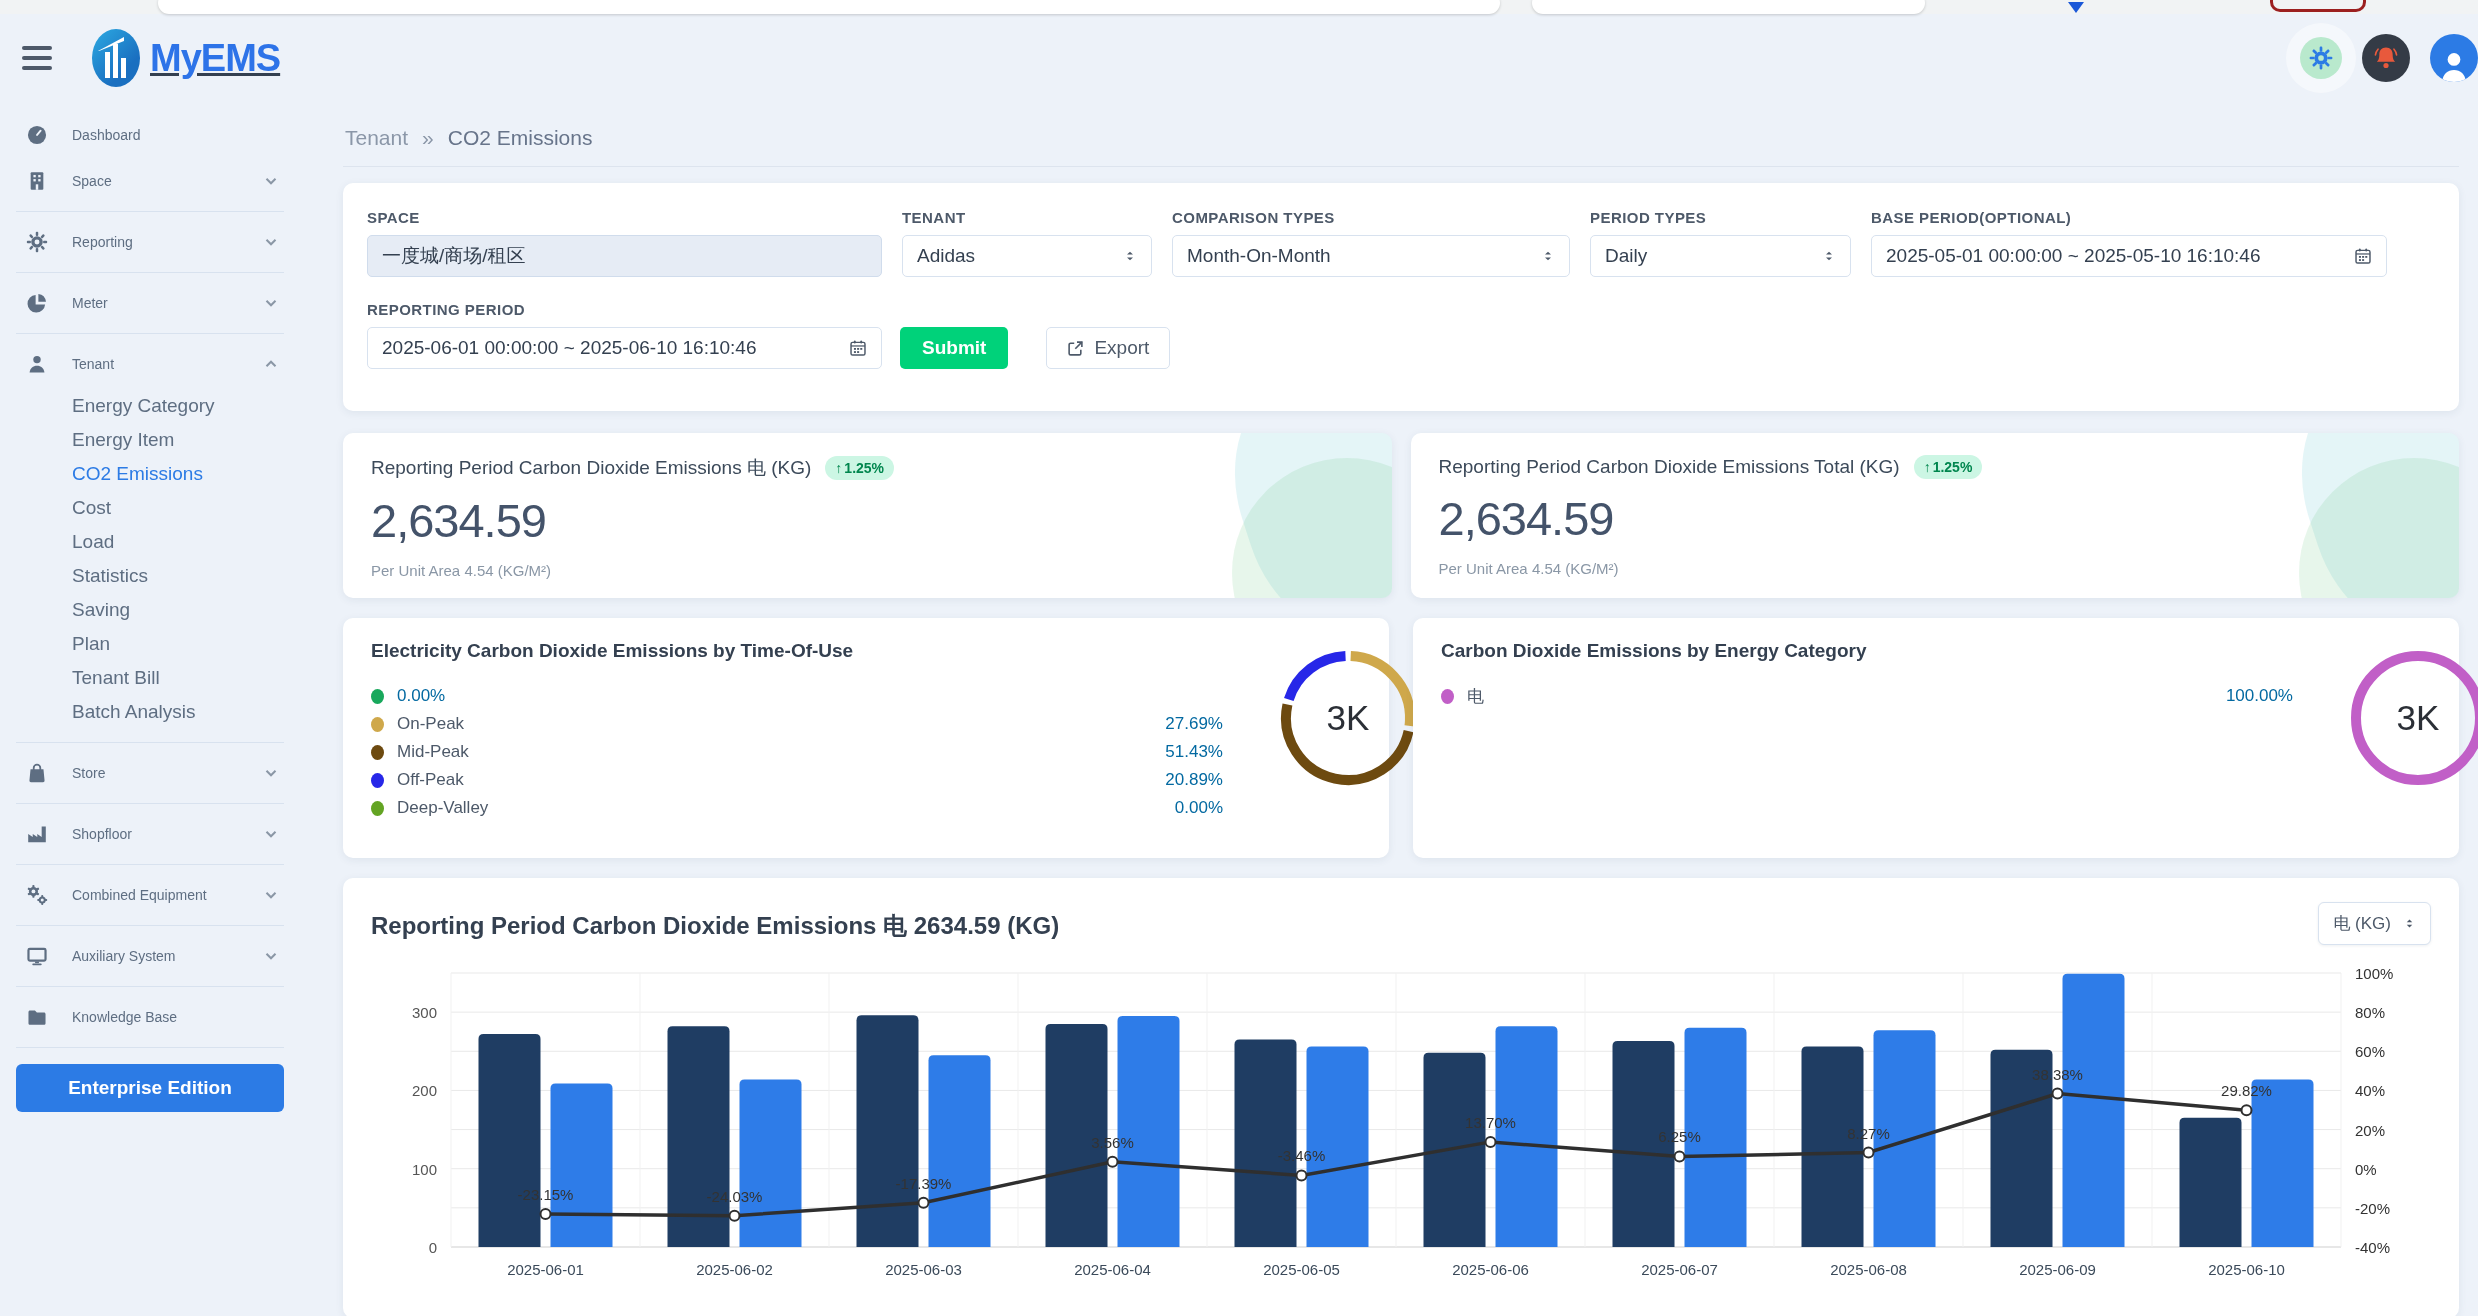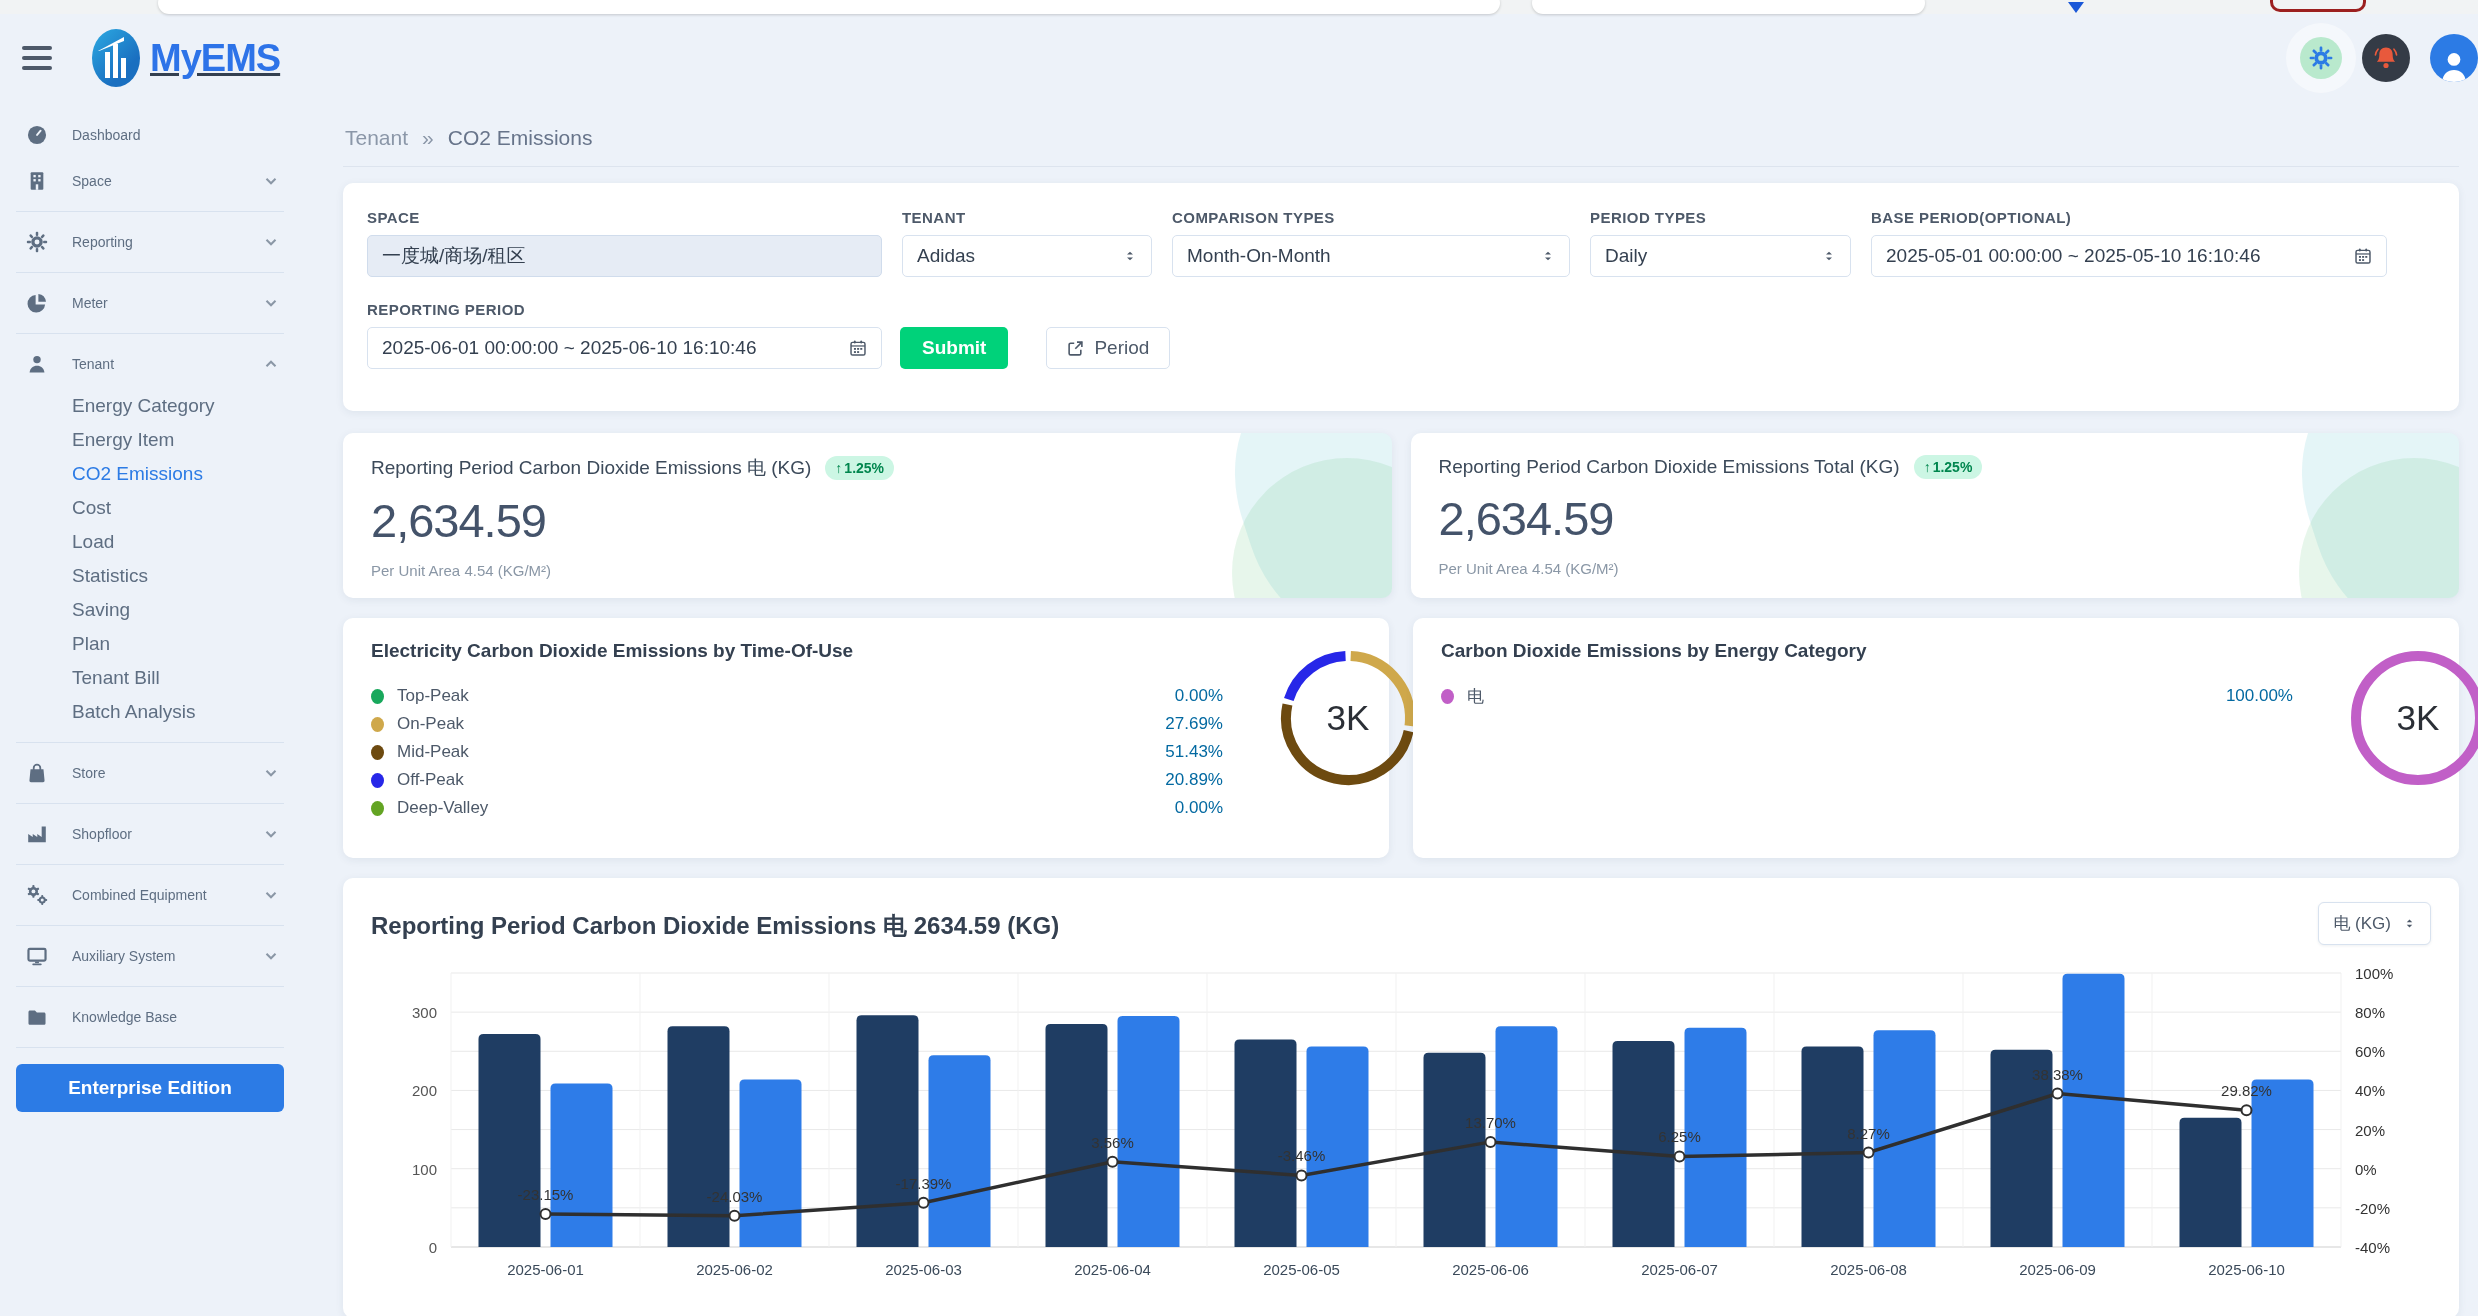--- a/index.html
+++ b/index.html
@@ -457,21 +457,21 @@
         <div class="f-col" style="justify-content:flex-end;">
           <button class="btn-submit">Submit</button>
         </div>
         <div class="f-col" style="justify-content:flex-end;">
           <button class="btn-export">
             <svg width="17" height="17" viewBox="0 0 16 16">
                 <path d="M6.8 3H3.4A1.4 1.4 0 0 0 2 4.4v8.2A1.4 1.4 0 0 0 3.4 14h8.2a1.4 1.4 0 0 0 1.4-1.4V9.2" fill="none" stroke="#4d5969" stroke-width="1.5"></path>
                 <path d="M9.4 2H14v4.6" fill="none" stroke="#4d5969" stroke-width="1.5"></path>
                 <path d="M14 2L7.8 8.2" fill="none" stroke="#4d5969" stroke-width="1.5"></path>
               </svg>
-            <span>Period</span>
+            <span>Export</span>
           </button>
         </div>
       </div>
     </div>
 
     <div class="stats-row">
       <div class="card stat-card">
         <div class="stat-deco1"></div>
         <div class="stat-deco2"></div>
         <div class="stat-title-row">
@@ -498,21 +498,20 @@
         <div class="stat-sub">Per Unit Area 4.54 (KG/M²)</div>
       </div>
     </div>
 
     <div class="donut-row">
       <div class="card donut-card">
         <div class="donut-title">Electricity Carbon Dioxide Emissions by Time-Of-Use</div>
         <div class="legend">
           <div class="legend-row">
             <span class="legend-dot" style="background-color: rgb(24, 168, 92);"></span>
-            <span class="legend-label">Top-Peak</span>
             <span class="legend-pct">0.00%</span>
           </div>
           <div class="legend-row">
             <span class="legend-dot" style="background-color: rgb(207, 168, 75);"></span>
             <span class="legend-label">On-Peak</span>
             <span class="legend-pct">27.69%</span>
           </div>
           <div class="legend-row">
             <span class="legend-dot" style="background-color: rgb(109, 74, 16);"></span>
             <span class="legend-label">Mid-Peak</span>

